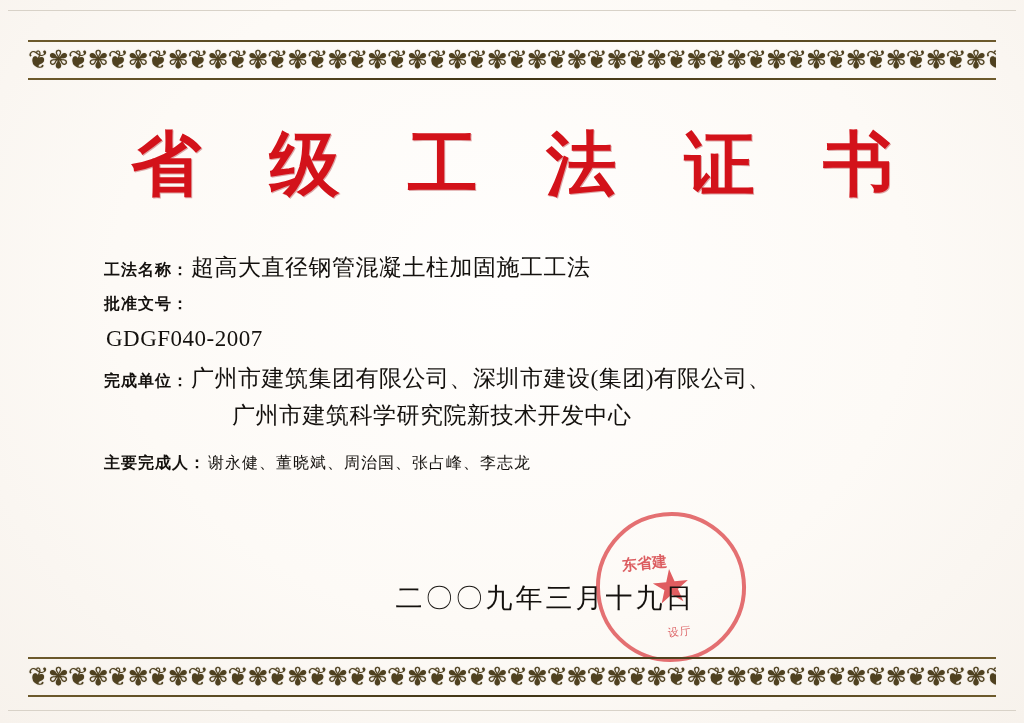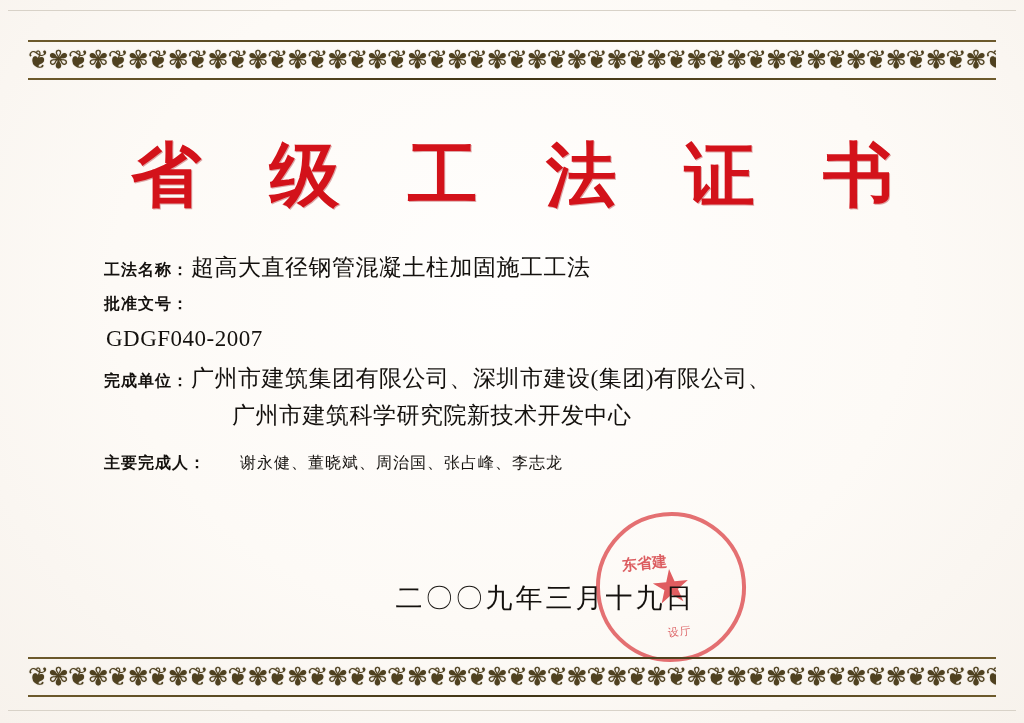--- a/index.html
+++ b/index.html
@@ -60,21 +60,21 @@
     left: 0; right: 0;
     height: 2px;
     background: linear-gradient(90deg, #6d5a2c, #3f3415 50%, #6d5a2c);
   }
   .orn-rule.top { top: 2px; }
   .orn-rule.bot { bottom: 2px; }
 
   
   .title {
     position: absolute;
-    top: 129px;
+    top: 118px;
     left: 0;
     width: 1024px;
     text-align: center;
     font-size: 70px;
     font-weight: bold;
     letter-spacing: 22px;
     text-indent: 22px;
     color: #d3121a;
     font-family: "DejaVu Serif", "Liberation Serif", serif;
     text-shadow: 1px 1px 0 rgba(160,10,15,0.35);
@@ -109,21 +109,20 @@
   .field-continuation {
     font-size: 23px;
     margin-left: 128px;
     margin-bottom: 10px;
     letter-spacing: 0.5px;
     color: #14110e;
   }
   .field-row.people {
     margin-top: 22px;
     margin-bottom: 0;
-    gap: 32px;
   }
   .field-row.people .field-value {
     font-size: 16px;
     letter-spacing: 1px;
   }
 
   
   .seal {
     position: absolute;
     left: 596px;

